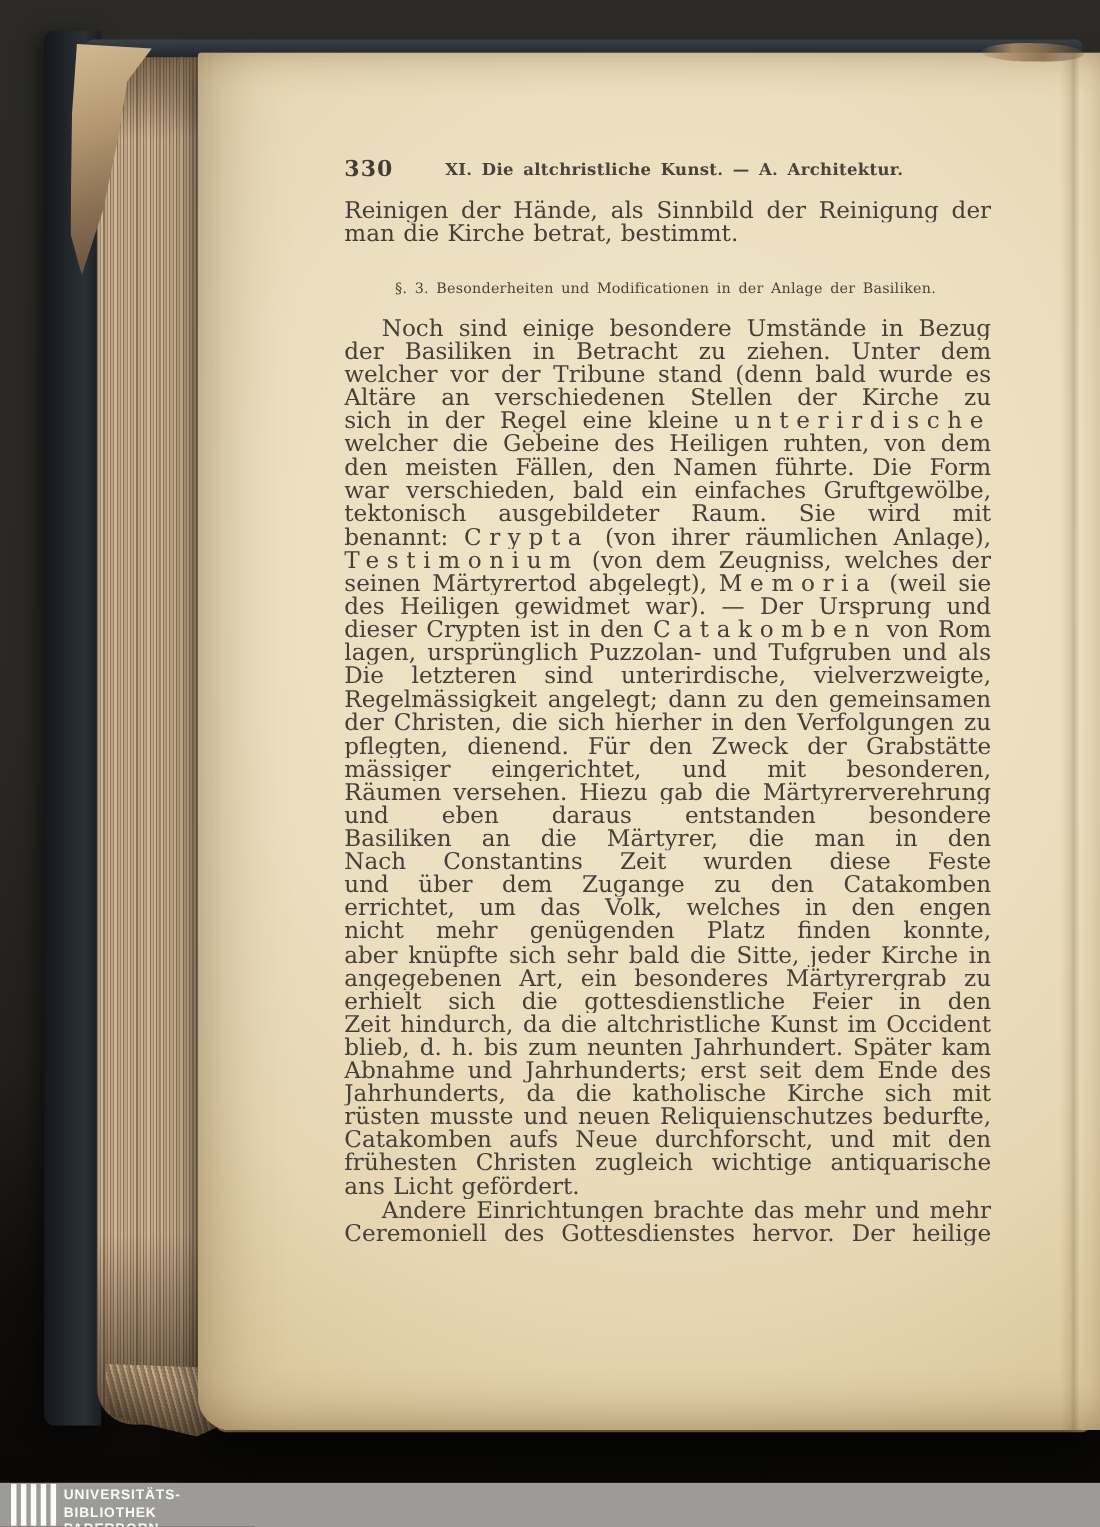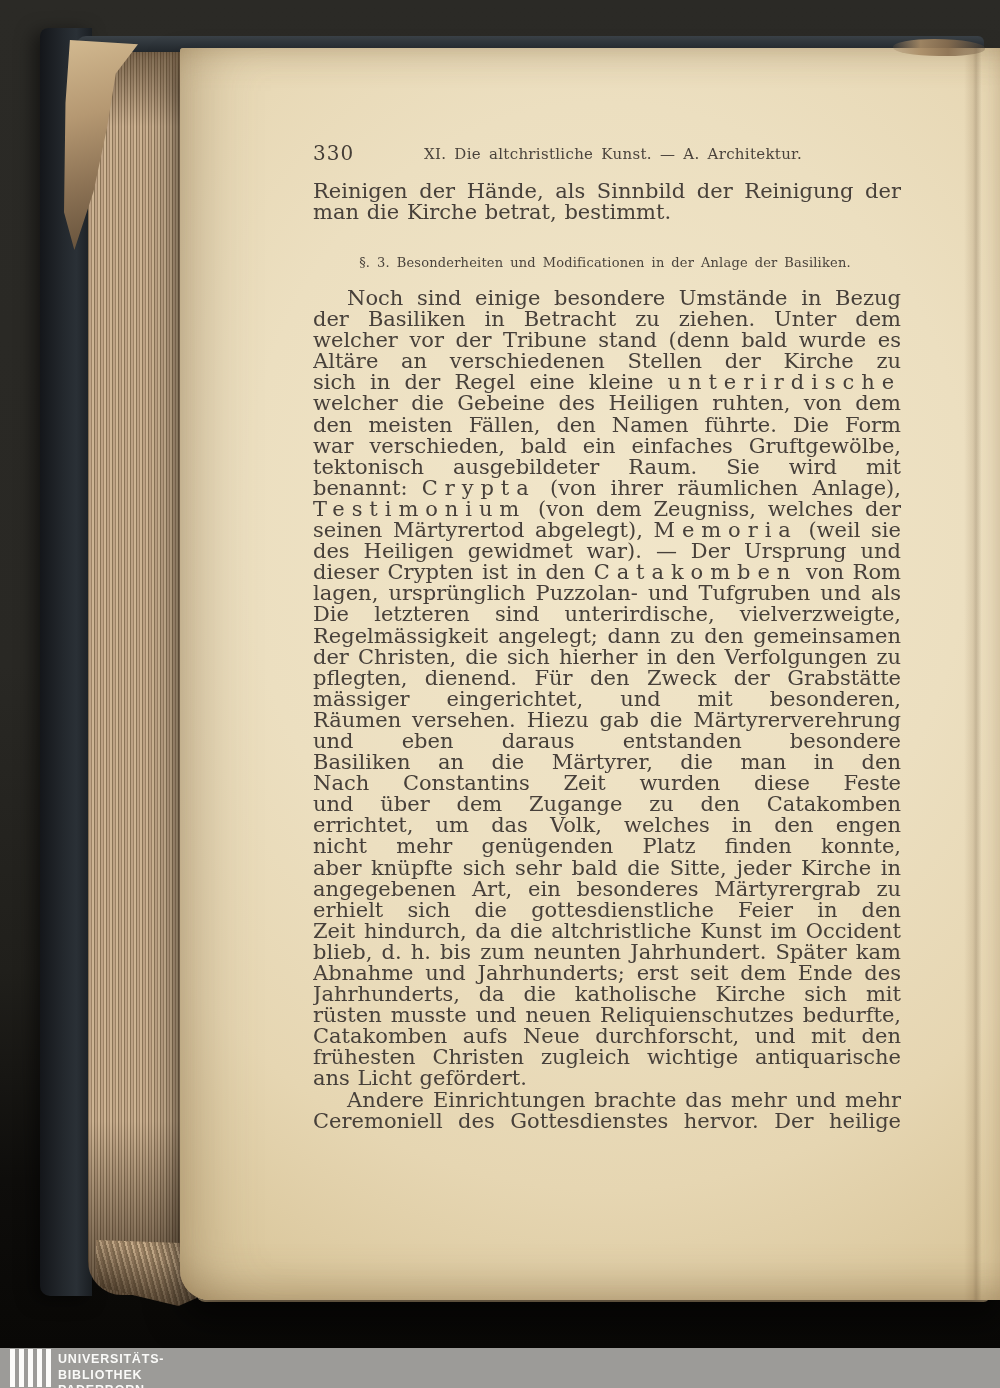--- a/index.html
+++ b/index.html
@@ -75,21 +75,21 @@
       inset 0 26px 36px -26px rgba(133,104,66,0.40),
       inset 0 -34px 44px -26px rgba(126,97,58,0.46),
       inset -10px 0 20px -10px rgba(140,110,70,0.22);
     z-index: 3;
   }
   .page-crease {
     position: absolute; right: 14px; top: 0; width: 22px; height: 100%;
     background: linear-gradient(90deg, rgba(120,90,55,0) 0%, rgba(120,90,55,0.16) 40%, rgba(88,64,38,0.26) 55%, rgba(120,90,55,0) 80%);
   }
   .folio-row {
-    position: absolute; left: 133px; top: 93px; width: 588px; height: 26px;
+    position: absolute; left: 133px; top: 93px; width: 588px; height: 26px; font-weight: bold;
   }
   .page-number {
     position: absolute; left: 0; top: 0;
     font-size: 20px; letter-spacing: 1px; color: #443d36;
   }
   .running-header {
     position: absolute; left: 12px; right: 0; top: 4px;
     text-align: center;
     font-size: 15px; word-spacing: 3px; letter-spacing: 0.3px; color: #4a433c;
   }

